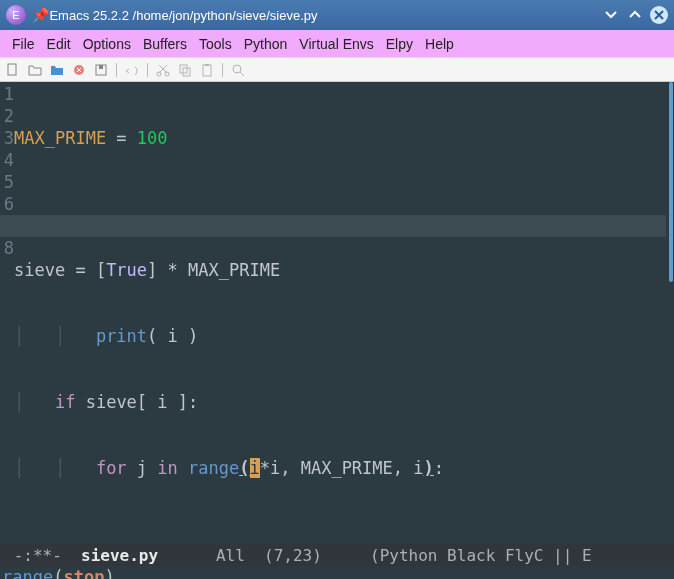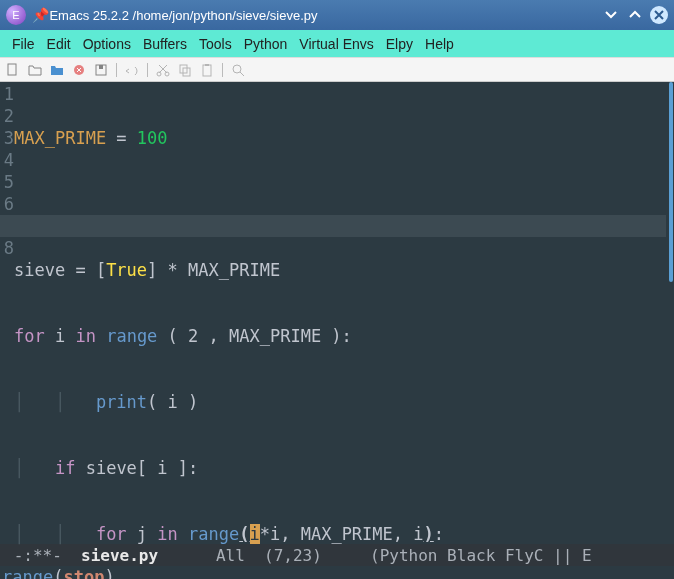--- a/index.html
+++ b/index.html
@@ -4,34 +4,34 @@
 <style>
 * { margin: 0; padding: 0; box-sizing: border-box; }
 body { font-family: sans-serif; background: #f0f0f0; width: 674px; height: 579px; overflow: hidden; }
 .titlebar { background: linear-gradient(#4a7bb0, #3968a0); height: 30px; display: flex; align-items: center; padding: 0 6px; color: white; font-size: 13px; }
 .titlebar .app-icon { width: 20px; height: 20px; background: radial-gradient(circle at 30% 30%, #d0b0ff, #8040c0); border-radius: 50%; display: flex; align-items: center; justify-content: center; font-size: 11px; color: white; margin-right: 2px; }
 .titlebar .pin { margin-left: 4px; font-size: 14px; }
 .titlebar .title-text { flex: 1; font-weight: normal; }
 .titlebar .win-btns { display: flex; gap: 6px; align-items: center; }
 .titlebar .win-btn { width: 18px; height: 18px; display: flex; align-items: center; justify-content: center; border-radius: 50%; cursor: pointer; font-size: 14px; }
 .titlebar .close-btn { background: #cfe8ff; color: #2c5a8f; }
-.menubar { background: #5eead4; height: 28px; display: flex; align-items: center; padding: 0 6px; font-size: 14px; color: #222; border-bottom: 1px solid #ddd; gap: 0; }
+.menubar { background: #f0abfc; height: 28px; display: flex; align-items: center; padding: 0 6px; font-size: 14px; color: #222; border-bottom: 1px solid #ddd; gap: 0; }
 .menubar span { padding: 3px 6px; cursor: pointer; }
 .toolbar { background: #f5f5f5; height: 24px; display: flex; align-items: center; padding: 0 6px; gap: 8px; border-bottom: 1px solid #ccc; }
 .toolbar .tb-icon { width: 14px; height: 14px; display: inline-block; cursor: pointer; opacity: 0.7; }
 .toolbar .sep { width: 1px; height: 14px; background: #bbb; }
 .editor { background: #2c3a42; color: #c0c5ce; font-family: "DejaVu Sans Mono", Consolas, monospace; font-size: 17px; line-height: 22px; height: 462px; position: relative; display: flex; }
 .gutter { width: 14px; text-align: right; color: #6a7a85; user-select: none; padding-top: 1px; }
 .gutter div { height: 22px; }
 .code { flex: 1; padding-top: 1px; white-space: pre; position: relative; }
 .code .line { height: 22px; }
 .hl-line { background: #3c4a52; position: absolute; left: 0; right: 8px; height: 22px; top: 133px; }
 .kw { color: #c594c5; }
 .var { color: #d8a050; }
-.const-true { color: #fde047; margin-top: 21px; }
+.const-true { color: #c4b5fd; margin-top: 21px; }
 .num { color: #22c55e; }
 .builtin { color: #6699cc; }
 .fn { color: #6699cc; }
 .paren-hl { color: #c0c5ce; font-weight: bold; text-decoration: underline; }
 .cursor { background: #d8a050; color: #2c3a42; }
 .scroll-right { position: absolute; right: 0; top: 0; width: 8px; height: 100%; background: #2c3a42; }
 .scroll-right .thumb { position: absolute; right: 1px; top: 0; width: 4px; height: 200px; background: #5a9fd4; border-radius: 2px; }
 .modeline { background: #30363c; color: #aab0b8; font-family: "DejaVu Sans Mono", Consolas, monospace; font-size: 16px; height: 22px; display: flex; align-items: center; padding: 0 4px; white-space: pre; overflow: hidden; }
 .modeline .buf { color: #e8e8e8; font-weight: bold; }
 .minibuf { background: #2c3a42; color: #c0c5ce; font-family: "DejaVu Sans Mono", Consolas, monospace; font-size: 17px; height: 22px; display: flex; align-items: center; padding: 0 2px; }
@@ -150,21 +150,20 @@
     <div>4</div>
     <div>5</div>
     <div>6</div>
     <div>7</div>
     <div>8</div>
   </div>
   <div class="code">
     <div class="line"><span class="var">MAX_PRIME</span><span> = </span><span class="num">100</span></div>
     <div class="line"></div>
     <div class="line"><span>sieve = [</span><span class="const-true">True</span><span>] * MAX_PRIME</span></div>
-    <div class="line"><span class="kw">for</span><span> i </span><span class="kw">in</span><span> </span><span class="builtin">range</span><span> ( 2 , MAX_PRIME ):</span></div>
     <div class="line"><span class="guides">│   │   </span><span class="builtin">print</span><span>( i )</span></div>
     <div class="line"><span class="guides">│   </span><span class="kw">if</span><span> sieve[ i ]:</span></div>
     <div class="line" style="position:relative"><span class="guides">│   │   </span><span class="kw">for</span><span> j </span><span class="kw">in</span><span> </span><span class="builtin">range</span><span class="paren-hl">(</span><span class="cursor">i</span><span>*i, MAX_PRIME, i</span><span class="paren-hl">)</span><span>:</span></div>
     
   </div>
   <div class="scroll-right">
     <div class="thumb"></div>
   </div>
 </div>
 

